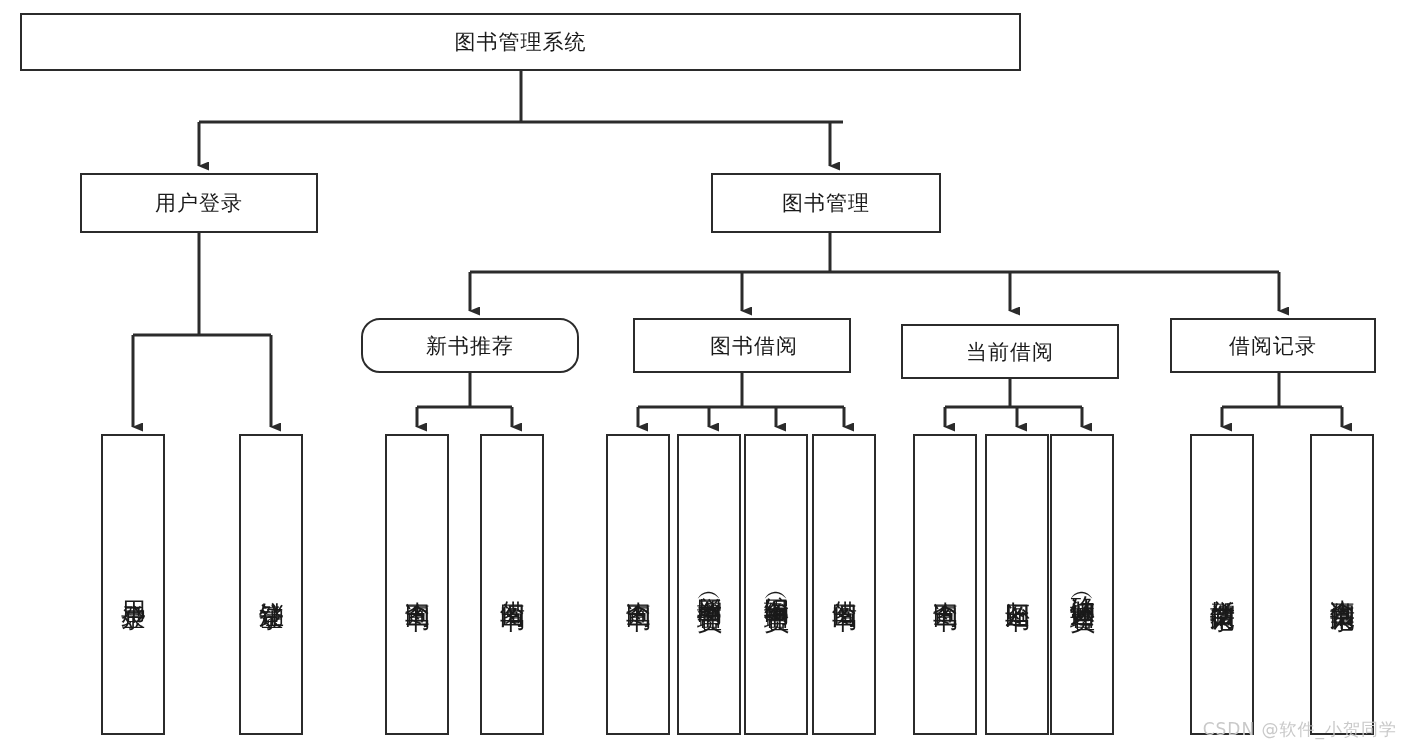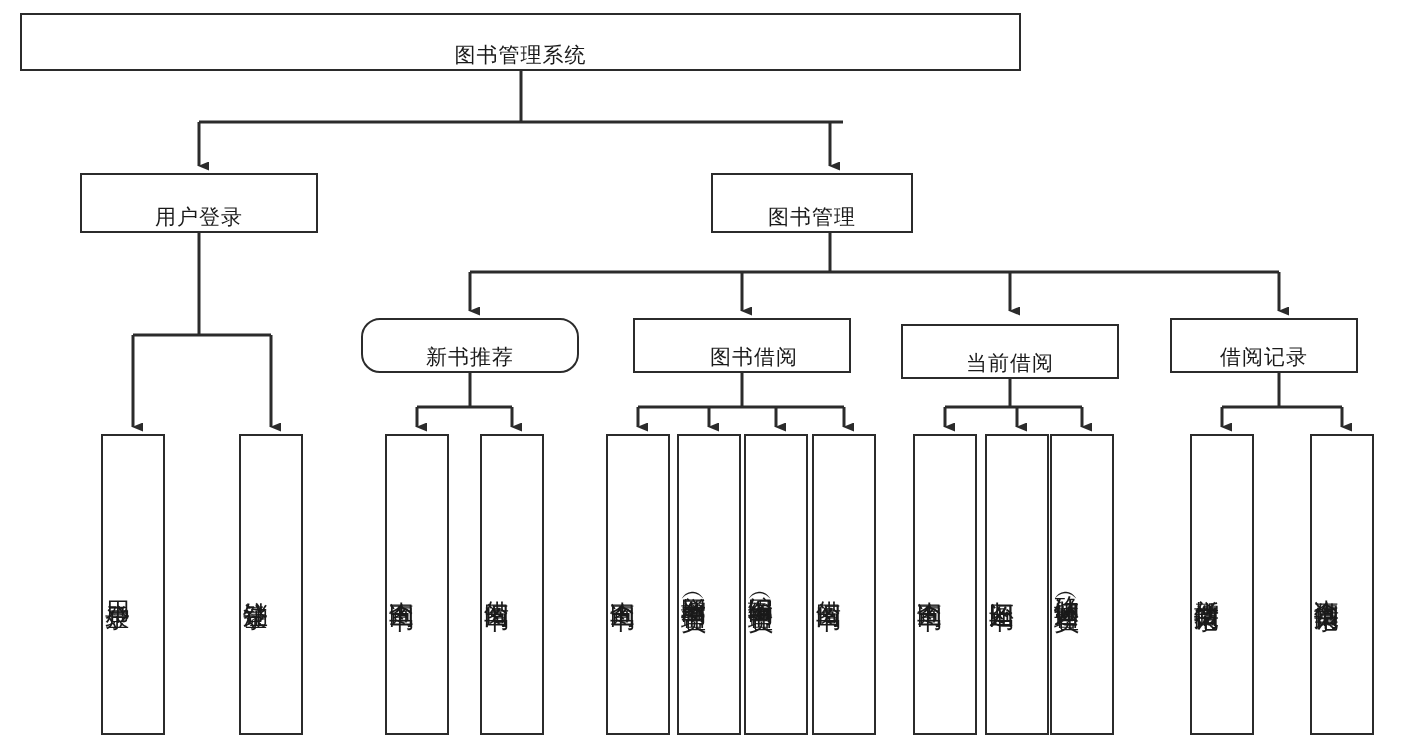--- a/index.html
+++ b/index.html
@@ -23,21 +23,21 @@
     top: 0;
     width: 1405px;
     height: 747px;
   }
   .node {
     position: absolute;
     box-sizing: border-box;
     background: #ffffff;
     border: 2px solid #2b2b2b;
     display: flex;
-    align-items: flex-end;
+    align-items: center;
     justify-content: center;
     color: #1a1a1a;
   }
   .node.horiz {
     font-size: 21px;
     letter-spacing: 1px;
   }
   .node.vert {
     writing-mode: vertical-rl;
     text-orientation: upright;
@@ -118,36 +118,36 @@
   </svg>
 
   <div class="node horiz" id="node-root" style="left: 20px; top: 13px; width: 1001px; height: 58px;">
     <span>图书管理系统</span>
   </div>
 
   <div id="level2-host">
       <div class="node horiz" style="left: 80px; top: 173px; width: 238px; height: 60px;">
         <span>用户登录</span>
       </div>
-      <div class="node horiz" style="left: 711px; top: 173px; width: 202px; height: 60px;">
+      <div class="node horiz" style="left: 711px; top: 173px; width: 230px; height: 60px;">
         <span>图书管理</span>
       </div>
     </div>
 
   <div id="level3-host">
       <div class="node horiz" style="left: 361px; top: 318px; width: 218px; height: 55px; border-radius: 19px;">
         <span>新书推荐</span>
       </div>
       <div class="node horiz" style="left: 633px; top: 318px; width: 218px; height: 55px; padding-left: 24px;">
         <span>图书借阅</span>
       </div>
       <div class="node horiz" style="left: 901px; top: 318px; width: 218px; height: 55px; margin-top: 6px;">
         <span>当前借阅</span>
       </div>
-      <div class="node horiz" style="left: 1170px; top: 318px; width: 188px; height: 55px;">
+      <div class="node horiz" style="left: 1170px; top: 318px; width: 206px; height: 55px;">
         <span>借阅记录</span>
       </div>
     </div>
 
   <div id="leaves-host">
       <div class="node vert" style="left: 101px; top: 434px; width: 64px; height: 301px;">
         <span class="vlabel">用户登录</span>
       </div>
       <div class="node vert" style="left: 239px; top: 434px; width: 64px; height: 301px;">
         <span class="vlabel">注销登录</span>
@@ -180,13 +180,14 @@
         <span class="vlabel">确认归还（管理员）</span>
       </div>
       <div class="node vert" style="left: 1190px; top: 434px; width: 64px; height: 301px;">
         <span class="vlabel">新增借阅记录</span>
       </div>
       <div class="node vert" style="left: 1310px; top: 434px; width: 64px; height: 301px;">
         <span class="vlabel">查询借阅记录</span>
       </div>
     </div>
 
+  <div class="watermark">CSDN @软件_小贺同学</div>
 </div>
 
 </body></html>

